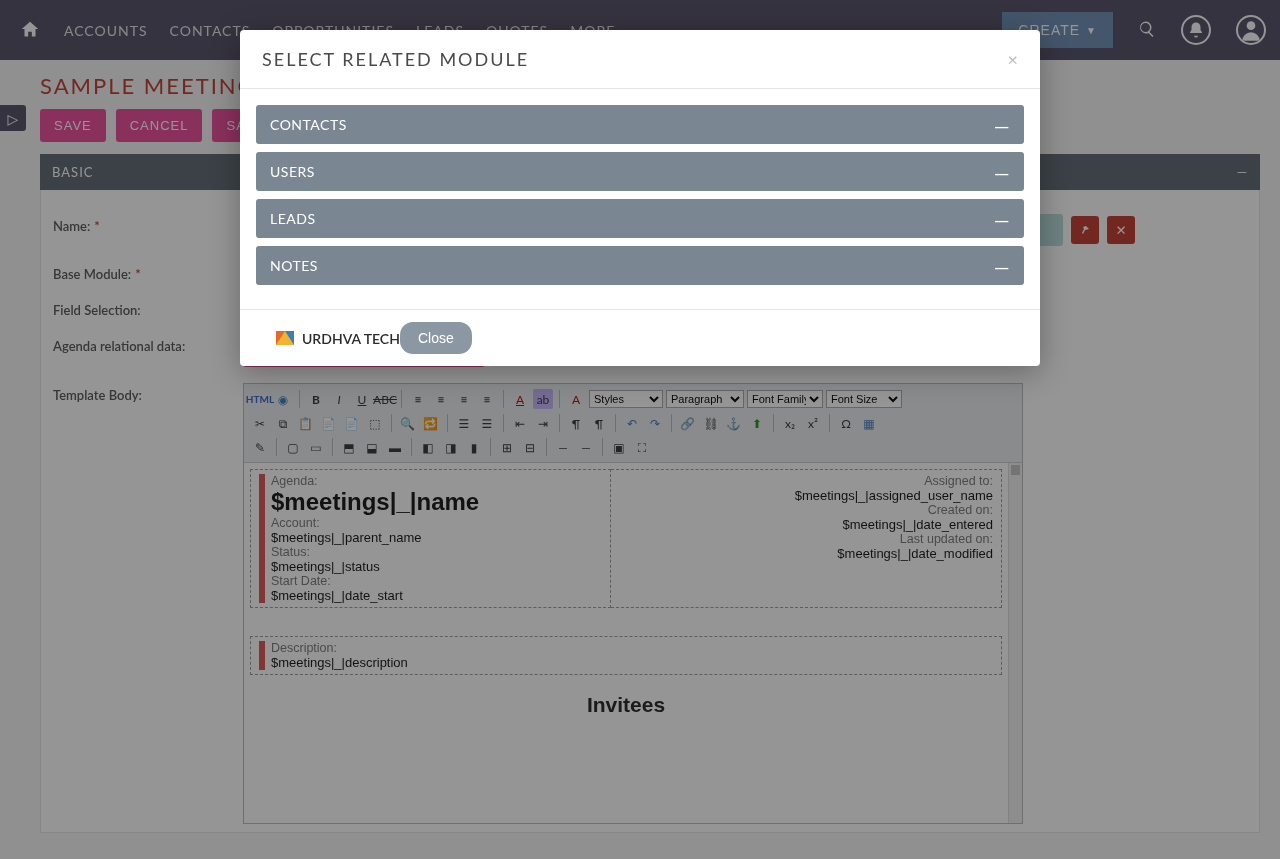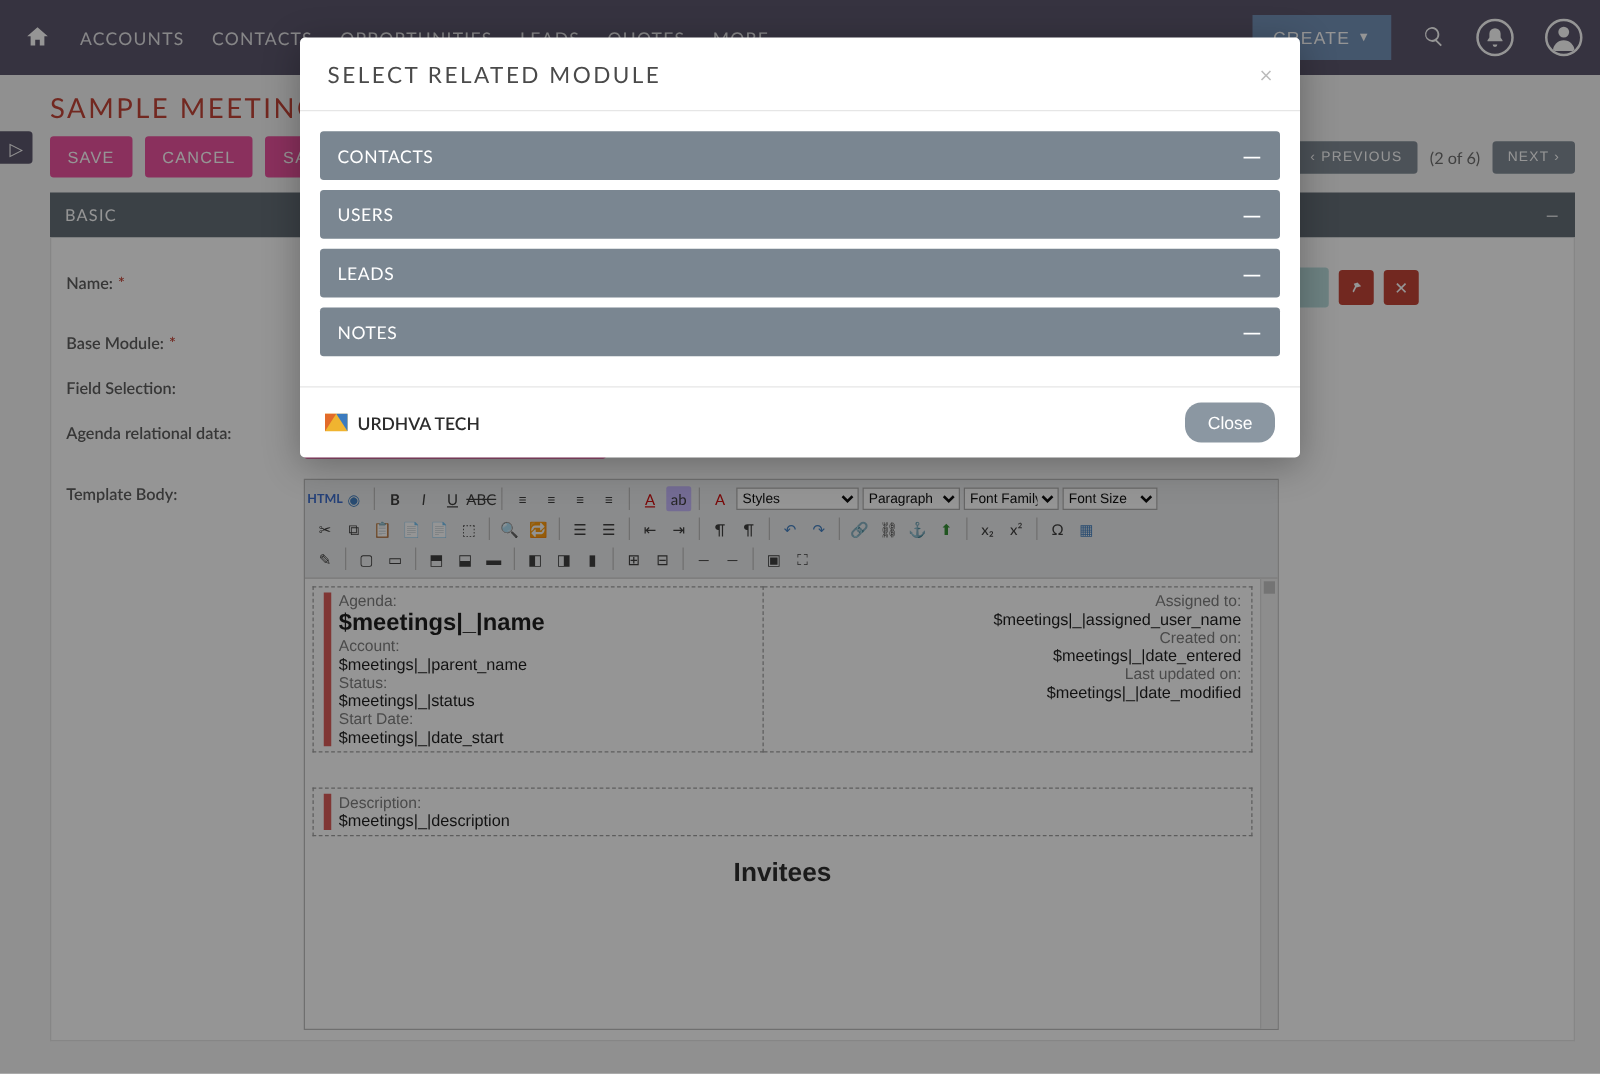--- a/index.html
+++ b/index.html
@@ -36,34 +36,34 @@
 .tb-select{font-size:11px;border:1px solid #aaa;background:#fff;height:18px}
 .editor-content{display:flex}
 .editor-body{flex:1;padding:6px;height:360px;overflow:auto;font-size:13px;font-family:Verdana,sans-serif}
 .editor-scroll{width:14px;background:#f0f0f0;border-left:1px solid #ddd;position:relative}
 .editor-scroll::before{content:"";position:absolute;top:2px;left:2px;right:2px;height:10px;background:#c4c4c4}
 .tpl-table{width:100%;border:1px dashed #999;border-collapse:collapse}
 .tpl-table td{border:1px dashed #999;padding:4px 8px;font-size:13px;vertical-align:top}
 .left-bar{border-left:6px solid #d9534f;padding-left:6px}
 .lbl{color:#777;font-size:12.5px}
 .val{color:#111;font-size:13px}
-.big{font-size:19px;font-weight:700;color:#111}
+.big{font-size:24px;font-weight:700;color:#111}
 .right-align{text-align:right}
 .invitees{text-align:center;font-size:21px;font-weight:bold;padding:18px 0;color:#222}
 .side-tab{position:absolute;left:0;top:105px;width:26px;height:26px;background:#534d64;display:flex;align-items:center;justify-content:center;color:#fff;border-radius:0 3px 3px 0}
 
 .overlay{position:absolute;inset:0;background:rgba(20,20,20,0.45);display:flex;align-items:flex-start;justify-content:center;padding-top:30px}
 .modal{background:#fff;width:800px;border-radius:4px;box-shadow:0 6px 30px rgba(0,0,0,.3);overflow:hidden}
 .modal-header{padding:18px 22px;border-bottom:1px solid #e6e6e6;display:flex;justify-content:space-between;align-items:center}
 .modal-title{color:#4a4a4a;font-size:18px;letter-spacing:2px}
 .modal-close{color:#bbb;cursor:pointer;font-size:18px}
 .modal-body{padding:16px}
 .module-row{background:#7a8691;color:#fff;padding:11px 14px;border-radius:3px;margin-bottom:8px;display:flex;justify-content:space-between;align-items:center;cursor:pointer;letter-spacing:.5px}
 .module-row .minus{font-size:20px;line-height:10px}
-.modal-footer{display:flex;justify-content:space-between;align-items:center;border-top:1px solid #e6e6e6;padding:12px 20px}
+.modal-footer{display:flex;align-items:center;border-top:1px solid #e6e6e6;padding:12px 36px}
 .logo{display:flex;align-items:center;gap:8px;font-weight:600;color:#2c2c2c;font-size:14px}
 .logo .tri{width:0;height:0;display:inline-block;border-left:9px solid #e26b2a;border-right:9px solid #3b7bbf;border-bottom:14px solid #f0b430}
 .close-btn{background:#8b97a2;color:#fff;border:none;padding:8px 18px;border-radius:13px;cursor:pointer;font-size:14px}
 .help-dot{width:16px;height:16px;border:1.5px solid #73858f;border-radius:50%;display:inline-flex;align-items:center;justify-content:center;font-size:10px;color:#73858f;font-style:italic;margin-left:6px}
 </style>
 </head>
 <body>
 
 <div class="topbar">
   <div class="home-icon">
@@ -104,25 +104,20 @@
 </div>
 
 <div class="side-tab">▷</div>
 
 <div class="page">
   <div class="page-title">SAMPLE MEETING W</div>
   <div class="action-row">
     <button class="orange-btn">SAVE</button>
     <button class="orange-btn">CANCEL</button>
     <button class="orange-btn">SAVE AN</button>
-    <div class="pager">
-      <button class="pager-btn">‹ <span>PREVIOUS</span></button>
-      <span class="pager-count">(2 of 6)</span>
-      <button class="pager-btn"><span>NEXT</span> ›</button>
-    </div>
   </div>
 
   <div class="panel-header">
     <span>BASIC</span>
       <span>—</span>
   </div>
   <div class="panel-body">
     <div class="form-row">
       <div class="form-label"><span>Name:</span><span class="req">*</span></div>
       <div class="form-val">
@@ -172,21 +167,21 @@
               <span class="tb-btn">≡</span>
               <span class="tb-btn">≡</span>
               <span class="tb-btn">≡</span>
               <span class="tb-sep"></span>
               <span class="tb-btn" style="color:#c00">
                   <u>A</u>
                 </span>
               <span class="tb-btn" style="background:#c4b5fd">ab</span>
               <span class="tb-sep"></span>
               <span class="tb-btn" style="color:#c00">A</span>
-              <select class="tb-select" style="width:98px"><option>Styles</option></select>
+              <select class="tb-select" style="width:74px"><option>Styles</option></select>
               <select class="tb-select" style="width:78px"><option>Paragraph</option></select>
               <select class="tb-select" style="width:76px"><option>Font Family</option></select>
               <select class="tb-select" style="width:76px"><option>Font Size</option></select>
             </div>
             <div class="tb-row">
               <span class="tb-btn">✂</span>
               <span class="tb-btn">⧉</span>
               <span class="tb-btn">📋</span>
               <span class="tb-btn">📄</span>
               <span class="tb-btn">📄</span>

